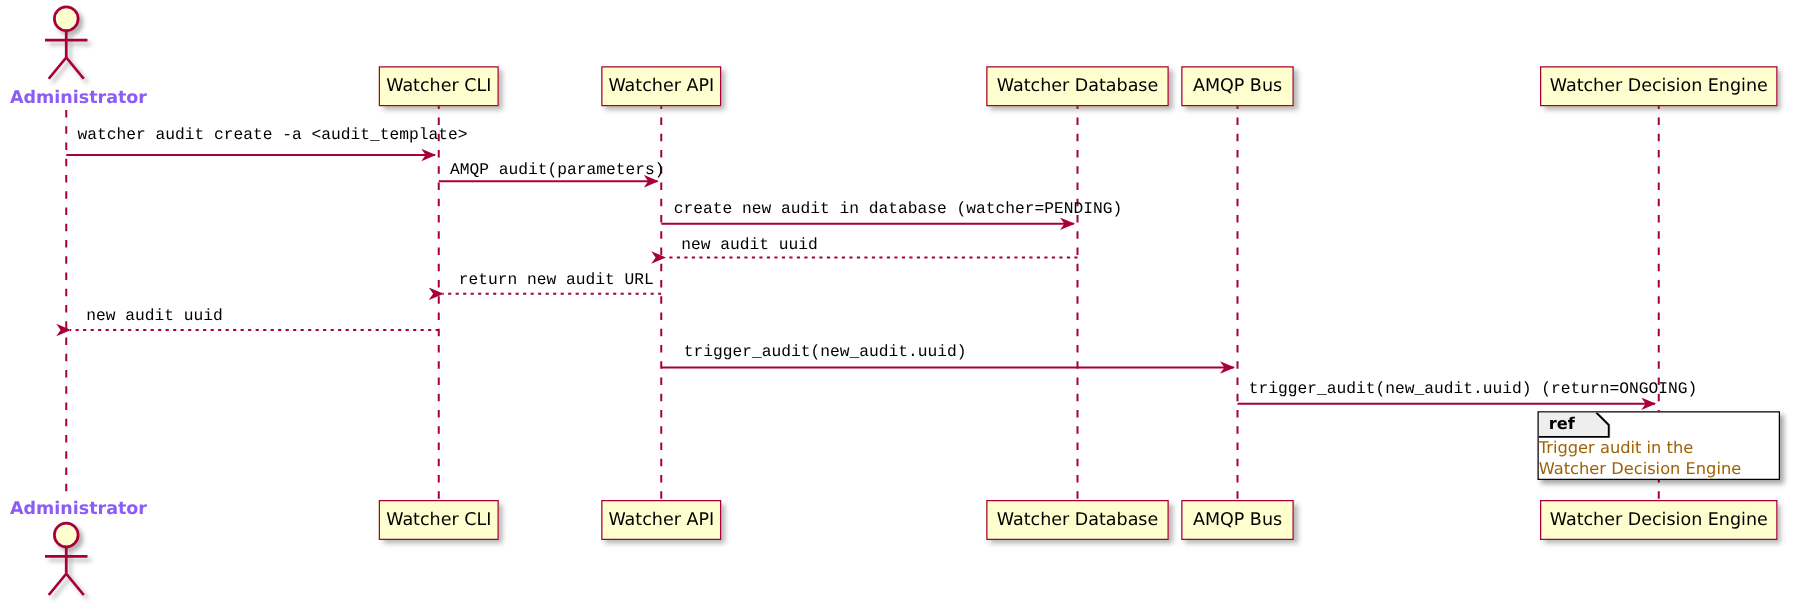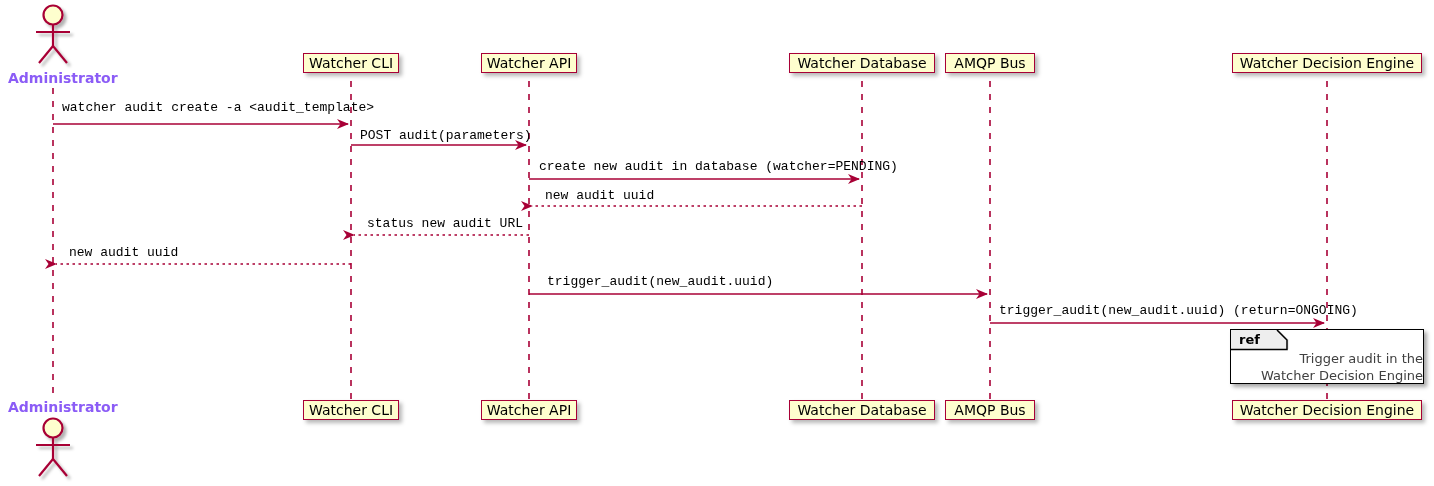--- a/index.html
+++ b/index.html
@@ -32,21 +32,21 @@
     border: 1.5px solid #A80036;
     color: #000000;
     font-size: 14px;
     line-height: 1;
     display: flex;
     align-items: center;
     justify-content: center;
     white-space: nowrap;
     box-shadow: 3px 3px 4px rgba(0,0,0,0.28);
     padding: 0 10px;
-    height: 20px;
+    height: 32px;
   }
   
   .actor-label {
     position: absolute;
     font-size: 14px;
     color: #8b5cf6;
     white-space: nowrap;
     font-weight: bold;
   }
   
@@ -80,23 +80,23 @@
     font-size: 13px;
     font-weight: bold;
     color: #000000;
     line-height: 15px;
   }
   .ref-body {
     position: absolute;
     left: 0;
     top: 20px;
     width: 100%;
-    text-align: right;
+    text-align: left;
     font-size: 13px;
-    color: #404040;
+    color: #a16207;
     line-height: 17px;
   }
 </style>
 </head>
 <body>
 
 <div id="diagram">
 
   <svg class="layer" viewBox="0 0 1434 486">
     <defs>
@@ -194,33 +194,33 @@
 
   <div class="actor-label" style="left:8px; top:399px;">
     <span>Administrator</span>
   </div>
 
   <div class="msg-label" style="left:62px; top:101px;">
     <span>watcher audit create -a &lt;audit_template&gt;</span>
   </div>
 
   <div class="msg-label" style="left:360px; top:129px;">
-    <span>POST audit(parameters)</span>
+    <span>AMQP audit(parameters)</span>
   </div>
 
   <div class="msg-label" style="left:539px; top:160px;">
     <span>create new audit in database (watcher=PENDING)</span>
   </div>
 
   <div class="msg-label" style="left:545px; top:189px;">
     <span>new audit uuid</span>
   </div>
 
   <div class="msg-label" style="left:367px; top:217px;">
-    <span>status new audit URL</span>
+    <span>return new audit URL</span>
   </div>
 
   <div class="msg-label" style="left:69px; top:246px;">
     <span>new audit uuid</span>
   </div>
 
   <div class="msg-label" style="left:547px; top:275px;">
     <span>trigger_audit(new_audit.uuid)</span>
   </div>
 

